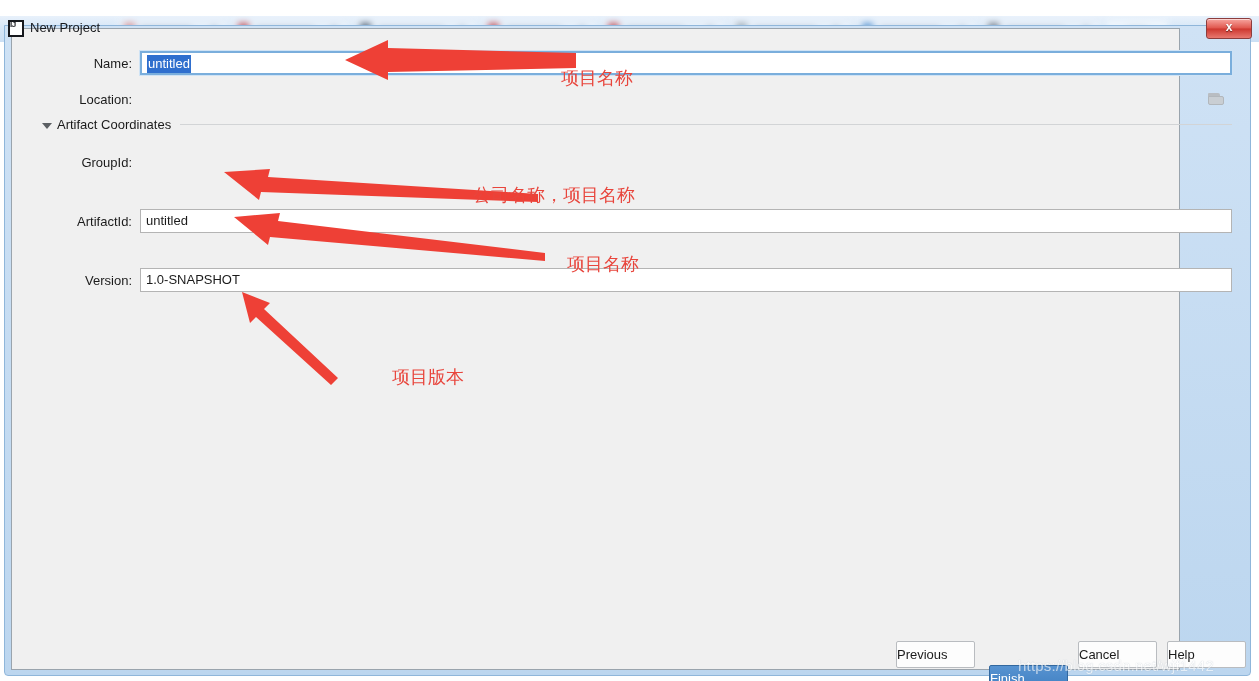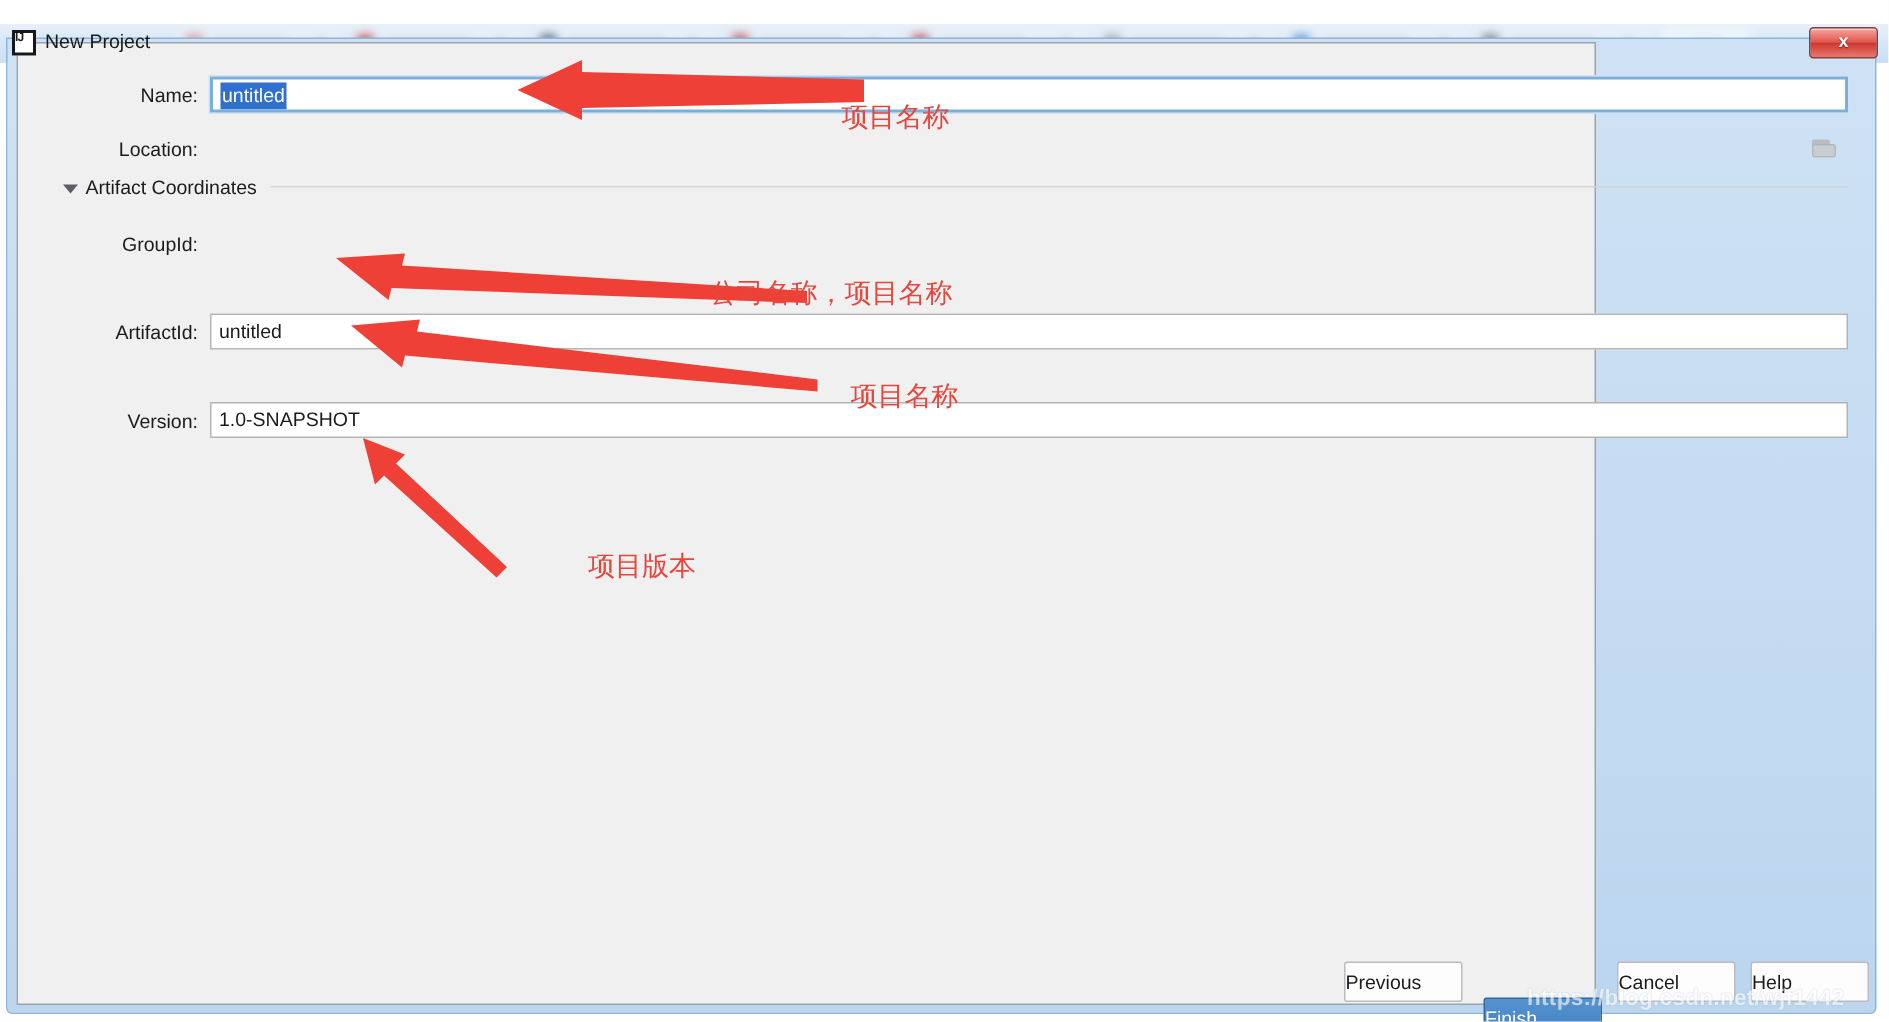--- a/index.html
+++ b/index.html
@@ -122,21 +122,21 @@
     left: 4px; top: 25px;
     width: 1247px; height: 651px;
     background: linear-gradient(to bottom,#cfe2f5,#bcd6ef);
     border: 1px solid #8fb6da;
     box-sizing: border-box;
     border-radius: 0 0 4px 4px;
   }
   .dialog-inner {
     position: absolute;
     left: 6px; top: 2px;
-    width: 1053px; height: 642px;
+    width: 1169px; height: 642px;
     background: #f0f0f0;
     border: 1px solid #9aa4ad;
     box-sizing: border-box;
   }
 
   
   .lbl {
     position: absolute;
     font-size: 13px;
     color: #1b1b1b;
@@ -246,21 +246,20 @@
   }
 
   .watermark {
     position: absolute;
     font-size: 15px;
     color: #ffffff;
     opacity: .62;
     white-space: nowrap;
     letter-spacing: .2px;
     text-shadow: 0 0 1px rgba(120,140,160,.8);
-    font-weight: bold;
   }
 </style>
 </head>
 <body>
 
 <div id="app">
 
   <div class="titlebar">
 
     <div class="titlebar-blurstrip">

